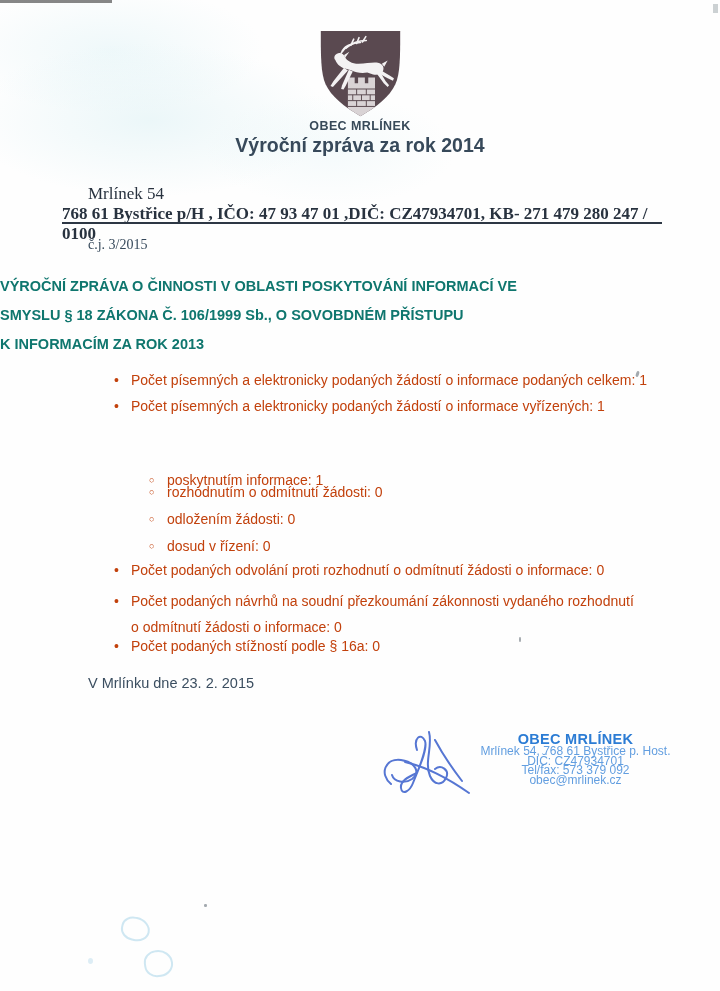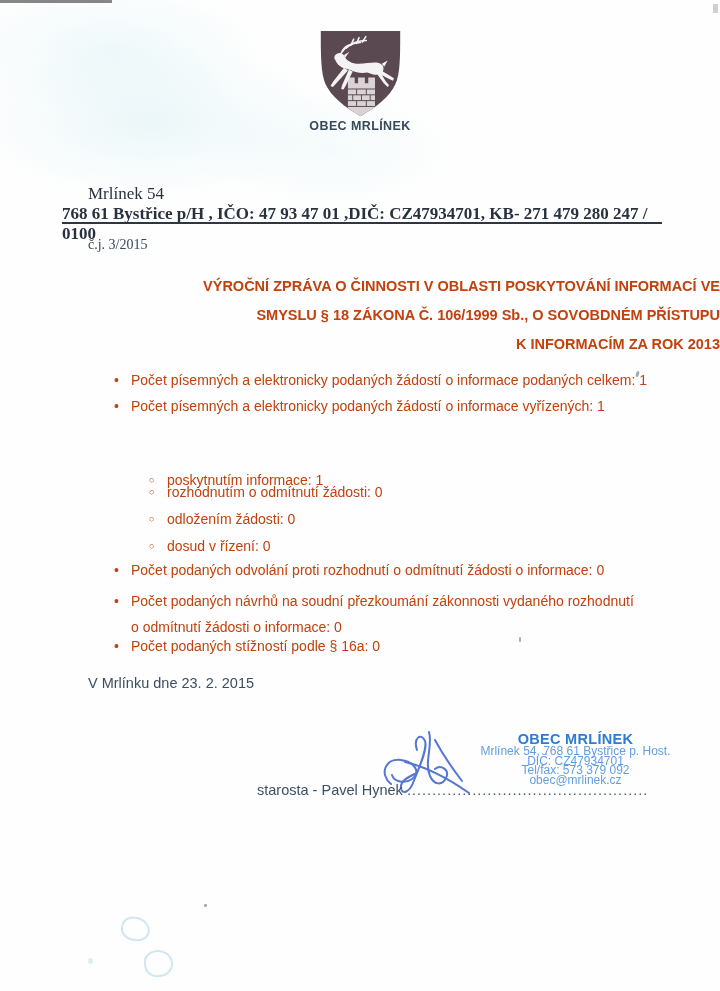--- a/index.html
+++ b/index.html
@@ -26,22 +26,22 @@
   .doc-title{position:absolute;left:0;top:134px;width:720px;text-align:center;
     font-weight:bold;font-size:19.5px;color:#37495a;}
 
   .addr{position:absolute;left:88px;font-family:"Liberation Serif",serif;
     font-size:17px;color:#28323f;}
   .addr1{top:184px;}
   .addr2{top:204px;left:62px;width:610px;font-weight:bold;}
   .addr-rule{position:absolute;left:62px;top:222px;width:600px;height:2px;background:#2d3744;}
   .ref-num{position:absolute;left:88px;top:237px;font-size:14px;color:#36495b;font-family:Liberation Serif, serif;}
 
-  .heading{position:absolute;left:0;top:272px;width:720px;text-align:right;
-    font-weight:bold;font-size:14.5px;line-height:29px;color:#c2410c;}
+  .heading{position:absolute;left:0;top:272px;width:720px;text-align:left;
+    font-weight:bold;font-size:14.5px;line-height:29px;color:#0f766e;}
 
   .li{position:absolute;left:114px;font-size:14px;line-height:17px;color:#c2410c;}
   .li .marker{display:inline-block;vertical-align:top;}
   .li.l1 .marker{width:17px;font-size:14px;}
   .li.l2{left:149px;}
   .li.l2 .marker{width:18px;font-size:9px;line-height:17px;}
   .li .li-text{display:inline-block;vertical-align:top;max-width:545px;}
   .li.wrap2{line-height:26px;}
   .li.wrap2 .li-text{max-width:505px;}
 
@@ -116,20 +116,21 @@
       <path d="M30,27 C34,20 42,16 50,16"></path>
       <path d="M31,25 C33,21 36,19 40,18"></path>
       <path d="M35,22 C40,17 47,14 56,14"></path>
       <path d="M40,19 L43,12.5"></path>
       <path d="M46,17 L48.5,11"></path>
       <path d="M52,15.5 L55.5,10"></path>
     </g>
   </svg>
 
   <div class="org-name">OBEC MRLÍNEK</div>
+  <div class="doc-title">Výroční zpráva za rok 2014</div>
 
   <div class="addr addr1">Mrlínek 54</div>
   <div class="addr addr2">768 61 Bystřice p/H , IČO: 47 93 47 01 ,DIČ: CZ47934701, KB- 271 479 280 247 / 0100</div>
   <div class="addr-rule"></div>
   <div class="ref-num">č.j. 3/2015</div>
 
   <div class="heading">
     <div>VÝROČNÍ ZPRÁVA O ČINNOSTI V OBLASTI POSKYTOVÁNÍ INFORMACÍ VE</div>
     <div>SMYSLU § 18 ZÁKONA Č. 106/1999 Sb., O SOVOBDNÉM PŘÍSTUPU</div>
     <div>K INFORMACÍM ZA ROK 2013</div>
@@ -168,23 +169,20 @@
   <svg class="signature-svg" viewBox="0 0 120 82">
     <g stroke="#4468cf" stroke-width="2" fill="none" stroke-linecap="round" opacity="0.9">
       <path d="M16,62 C4,52 10,36 26,38 C40,40 46,50 37,57 C30,62 19,60 17,53"></path>
       <path d="M42,28 C38,16 46,10 50,19 C53,27 43,48 38,61 C35,69 27,74 26,66 C25,59 33,55 42,51"></path>
       <path d="M54,10 C58,24 49,40 55,54 C59,63 67,64 71,56 C75,48 66,42 60,47"></path>
       <path d="M30,40 C52,45 74,57 94,71"></path>
       <path d="M60,18 C67,31 77,46 87,59"></path>
     </g>
   </svg>
 
-  <div class="sig-line">
-    <span>starosta -  Pavel Hynek </span><span class="sig-dots">................................................</span>
-  </div>
 
   <div class="stamp">
     <div class="stamp-name">OBEC MRLÍNEK</div>
     <div class="stamp-sub">Mrlínek 54, 768 61 Bystřice p. Host.</div>
     <div class="stamp-sub">DIČ: CZ47934701</div>
     <div class="stamp-sub">Tel/fax: 573 379 092</div>
     <div class="stamp-sub">obec@mrlinek.cz</div>
   </div>
 
 

